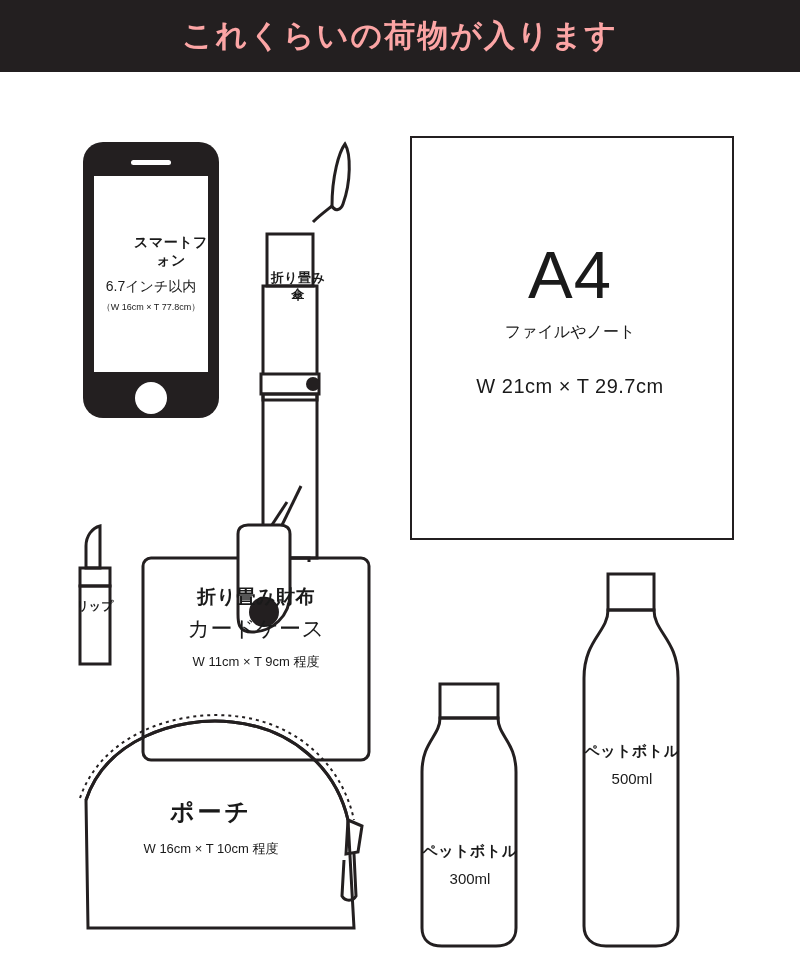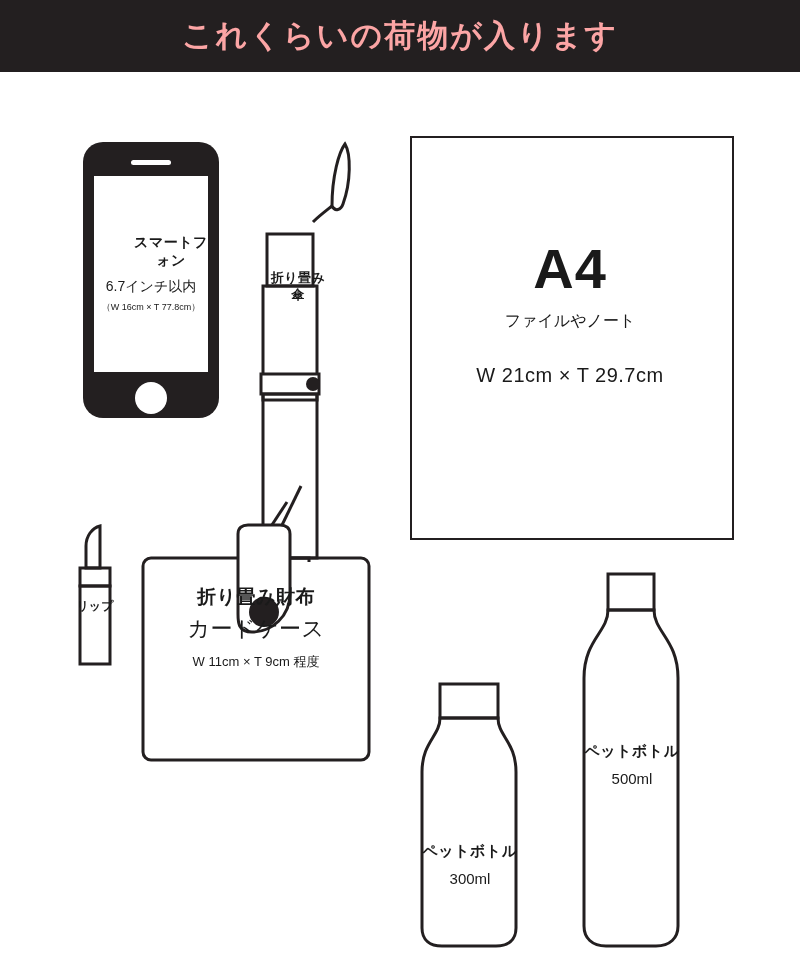--- a/index.html
+++ b/index.html
@@ -101,21 +101,21 @@
     width: 320px; height: 400px;
     border: 2px solid #231f20;
     background: #ffffff;
   }
   .a4-inner {
     position: absolute;
     left: 0; top: 105px;
     width: 320px;
     text-align: center;
   }
-  .a4-title { font-size: 56px; font-weight: bold; letter-spacing: 1px; line-height: 1; }
+  .a4-title { font-size: 67px; font-weight: normal; letter-spacing: 1px; line-height: 1; }
   .a4-sub { font-size: 16px; margin-top: 14px; }
   .a4-dim { font-size: 20px; margin-top: 32px; letter-spacing: .5px; }
 
   
   .lip-label {
     position: absolute;
     left: 0; top: 76px;
     width: 46px;
     text-align: center;
     font-size: 12px;
@@ -222,20 +222,37 @@
                L 150 72 C 150 94, 132 110, 112 110 C 98 110, 98 100, 98 92 Z" fill="#ffffff" stroke="#231f20" stroke-width="3"></path>
       <circle cx="124" cy="90" r="15" fill="#231f20"></circle>
     </svg>
     <div class="wallet-label">
       <div class="w1">折り畳み財布</div>
       <div class="w2">カードケース</div>
       <div class="w3">W 11cm × T 9cm 程度</div>
     </div>
   </div>
 
+  <div class="item" style="left:66px; top:640px; width:300px; height:230px;">
+    <svg width="300" height="230" viewBox="0 0 300 230">
+
+      <path d="M20 88 C 40 28, 110 4, 166 10 C 226 16, 270 56, 282 108
+               L 288 216 L 22 216 Z" fill="none" stroke="#231f20" stroke-width="3"></path>
+
+      <path d="M20 88 C 40 28, 110 4, 166 10 C 226 16, 270 56, 282 108" fill="none" stroke="#231f20" stroke-width="3"></path>
+      <path d="M14 86 C 36 22, 110 -2, 168 4 C 230 10, 276 52, 288 108" fill="none" stroke="#231f20" stroke-width="2" stroke-dasharray="3 4"></path>
+
+      <path d="M282 108 l 14 6 l -4 26 l -12 2 z" fill="none" stroke="#231f20" stroke-width="3"></path>
+      <path d="M288 142 l 2 42 a 8 8 0 0 1 -14 0 l 2 -36" fill="none" stroke="#231f20" stroke-width="3"></path>
+    </svg>
+    <div class="pouch-label" style="left:10px;">
+      <div class="p1">ポーチ</div>
+      <div class="p2">W 16cm × T 10cm 程度</div>
+    </div>
+  </div>
 
   <div class="item" style="left:410px; top:608px; width:120px; height:272px;">
     <svg width="120" height="272" viewBox="0 0 120 272">
       <rect x="30" y="4" width="58" height="34" fill="none" stroke="#231f20" stroke-width="3"></rect>
       <path d="M30 38 C 30 56, 12 62, 12 92 L 12 248 C 12 260, 20 266, 32 266
                L 86 266 C 98 266, 106 260, 106 248 L 106 92 C 106 62, 88 56, 88 38 Z" fill="none" stroke="#231f20" stroke-width="3"></path>
     </svg>
     <div class="bottle-label" style="top:162px;">
       <div class="b1">ペットボトル</div>
       <div class="b2">300ml</div>

